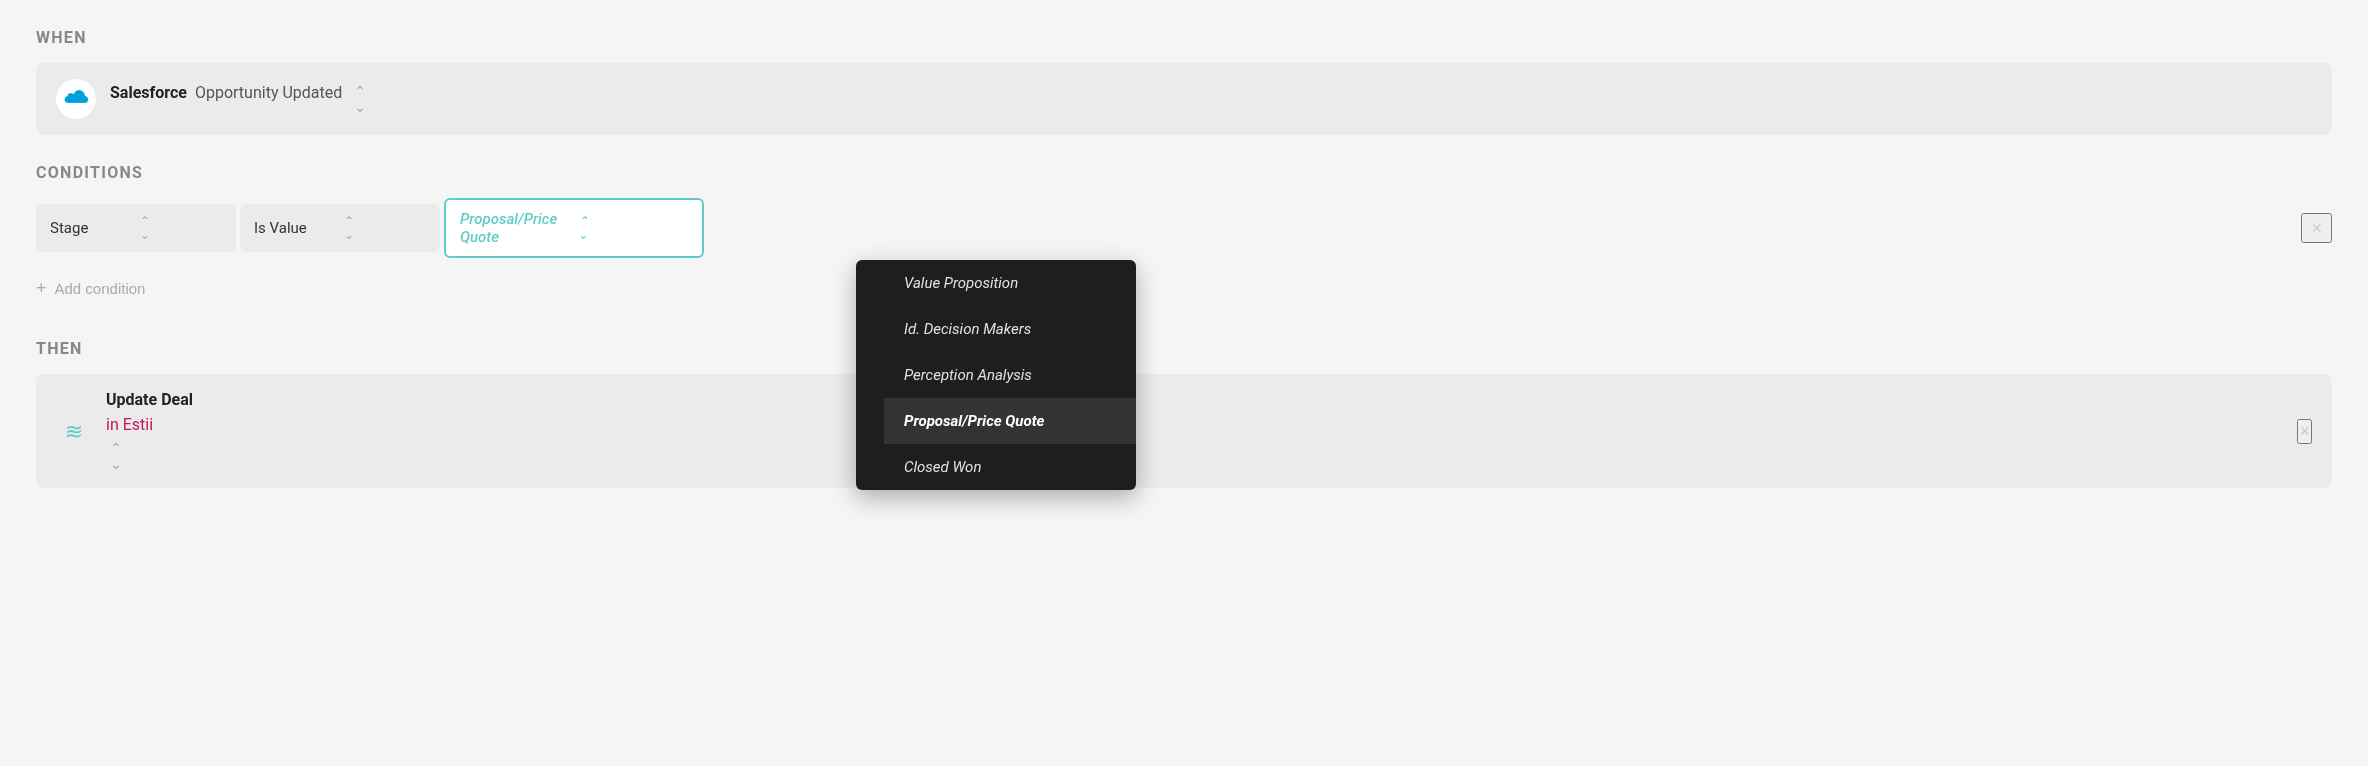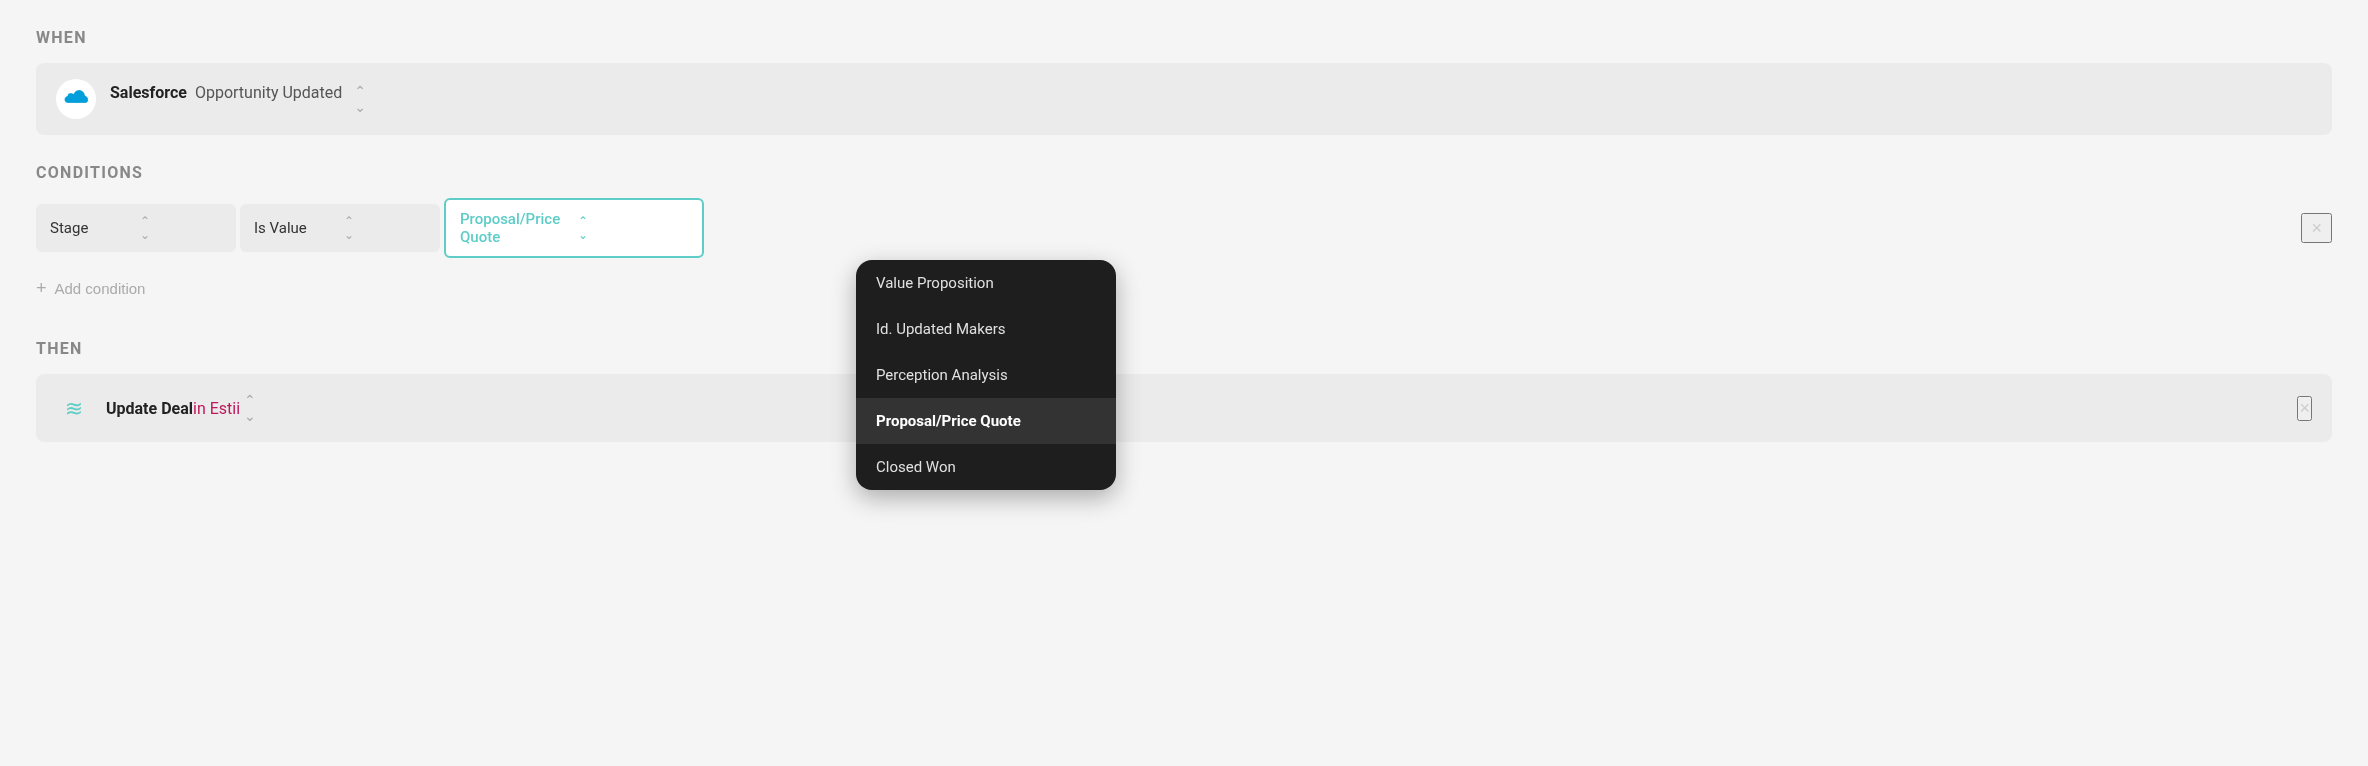--- a/index.html
+++ b/index.html
@@ -180,22 +180,23 @@
       display: flex;
       align-items: center;
       justify-content: center;
       flex-shrink: 0;
     }
 
     .action-text {
       font-size: 16px;
       color: #222;
       display: flex;
-      align-items: center;
-      gap: 0;
+      align-items: flex-start;
+      gap: 6px;
+      flex-direction: column;
     }
 
     .action-text .action-name {
       font-weight: 700;
     }
 
     .action-text .action-detail {
       font-weight: 400;
       color: #be185d;
     }
@@ -205,26 +206,27 @@
       color: #ccc;
       font-size: 18px;
       cursor: pointer;
     }
 
     
     .dropdown-container {
       position: absolute;
       top: calc(100% + 2px);
       left: 412px;
-      width: 260px;
+      width: 280px;
       background: #1e1e1e;
-      border-radius: 16px;
+      border-radius: 6px;
       overflow: hidden;
       z-index: 100;
       box-shadow: 0 8px 24px rgba(0,0,0,0.3);
+      padding-left: 28px;
     }
 
     .dropdown-item {
       padding: 14px 20px;
       font-size: 15px;
       color: #e0e0e0;
       cursor: pointer;
       display: block;
     }
 
@@ -279,29 +281,29 @@
         <div class="condition-select stage">
           <span>Stage</span>
           <span class="select-chevron">⌃<br style="line-height:0;font-size:10px">⌄</span>
         </div>
 
         <div class="condition-select is-value">
           <span>Is Value</span>
           <span class="select-chevron">⌃<br style="line-height:0;font-size:10px">⌄</span>
         </div>
 
-        <div style="position:relative;">
+        <div style="position:relative;font-style:italic;">
           <div class="condition-select value-field">
             <span>Proposal/Price Quote</span>
             <span class="select-chevron">⌃<br style="line-height:0;font-size:10px">⌄</span>
           </div>
 
           <div class="dropdown-container">
             <div class="dropdown-item">Value Proposition</div>
-            <div class="dropdown-item">Id. Updated Makers</div>
+            <div class="dropdown-item">Id. Decision Makers</div>
             <div class="dropdown-item">Perception Analysis</div>
             <div class="dropdown-item selected">Proposal/Price Quote</div>
             <div class="dropdown-item">Closed Won</div>
           </div>
         </div>
 
         <button class="remove-btn">×</button>
       </div>
     </div>
 

